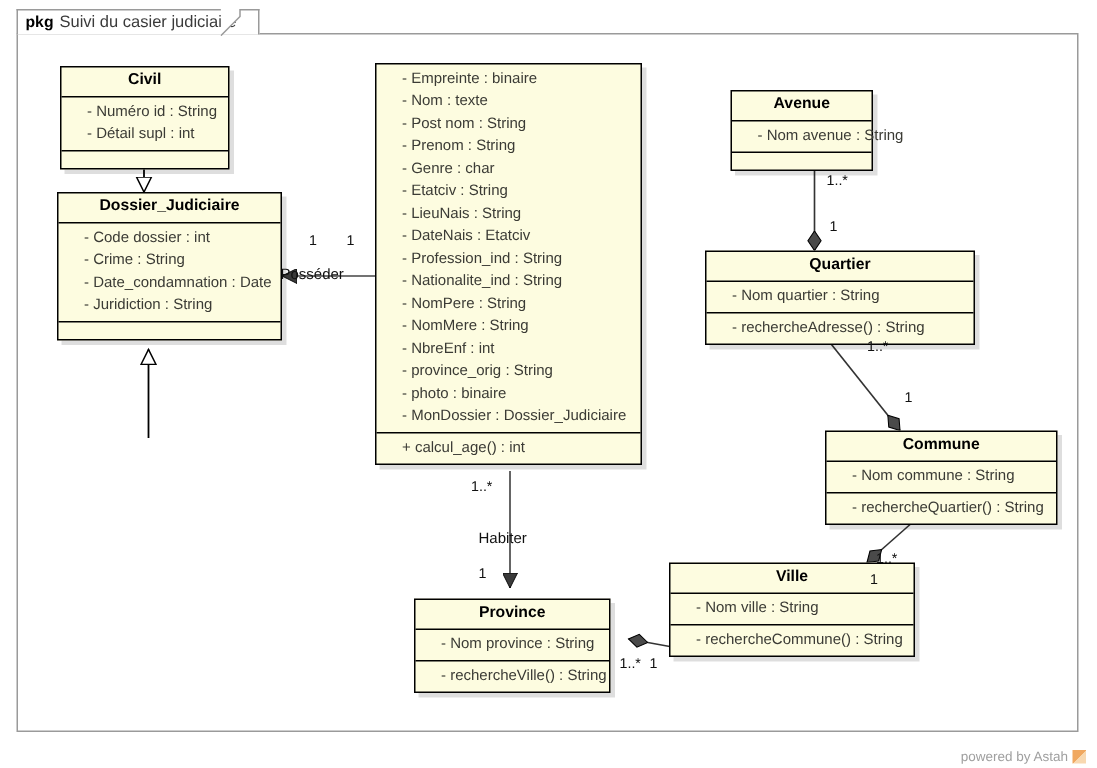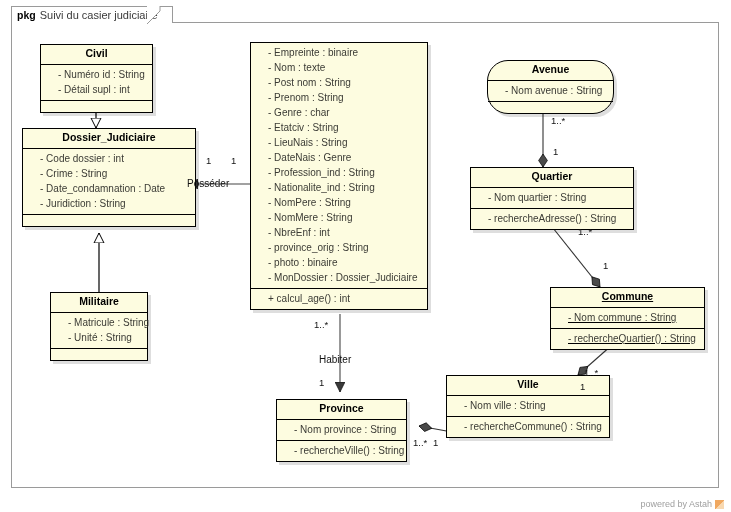--- a/index.html
+++ b/index.html
@@ -220,83 +220,75 @@
 
   <div class="cls" id="cls-civil" style="left:40px; top:44px; width:113px;">
     <div class="cname">Civil</div>
     <div class="compart">
       <div class="feat">- Numéro id : String</div>
       <div class="feat">- Détail supl : int</div>
     </div>
     <div class="compart empty"></div>
   </div>
 
-  <div class="cls" id="cls-dossier" style="left:22px; top:128px; width:174px;">
+  <div class="cls" id="cls-dossier" style="left:38px; top:128px; width:150px;">
     <div class="cname">Dossier_Judiciaire</div>
     <div class="compart">
       <div class="feat">- Code dossier : int</div>
       <div class="feat">- Crime : String</div>
       <div class="feat">- Date_condamnation : Date</div>
       <div class="feat">- Juridiction : String</div>
     </div>
     <div class="compart empty"></div>
   </div>
 
-  <div class="cls" id="cls-militaire" style="left:50px; top:292px; width:98px;">
-    <div class="cname">Militaire</div>
-    <div class="compart">
-      <div class="feat">- Matricule : String</div>
-      <div class="feat">- Unité : String</div>
-    </div>
-    <div class="compart empty"></div>
-  </div>
 
   <div class="cls" id="cls-individu" style="left:250px; top:42px; width:178px;">
     <div class="compart">
       <div class="feat">- Empreinte : binaire</div>
       <div class="feat">- Nom : texte</div>
       <div class="feat">- Post nom : String</div>
       <div class="feat">- Prenom : String</div>
       <div class="feat">- Genre : char</div>
       <div class="feat">- Etatciv : String</div>
       <div class="feat">- LieuNais : String</div>
-      <div class="feat">- DateNais : Genre</div>
+      <div class="feat">- DateNais : Etatciv</div>
       <div class="feat">- Profession_ind : String</div>
       <div class="feat">- Nationalite_ind : String</div>
       <div class="feat">- NomPere : String</div>
       <div class="feat">- NomMere : String</div>
       <div class="feat">- NbreEnf : int</div>
       <div class="feat">- province_orig : String</div>
       <div class="feat">- photo : binaire</div>
       <div class="feat">- MonDossier : Dossier_Judiciaire</div>
     </div>
     <div class="compart">
       <div class="feat">+ calcul_age() : int</div>
     </div>
   </div>
 
-  <div class="cls" id="cls-avenue" style="left:487px; top:60px; width:127px;border-radius:21px;">
+  <div class="cls" id="cls-avenue" style="left:487px; top:60px; width:95px;">
     <div class="cname">Avenue</div>
     <div class="compart">
       <div class="feat">- Nom avenue : String</div>
     </div>
     <div class="compart empty"></div>
   </div>
 
-  <div class="cls" id="cls-quartier" style="left:470px; top:167px; width:164px;">
+  <div class="cls" id="cls-quartier" style="left:470px; top:167px; width:180px;">
     <div class="cname">Quartier</div>
     <div class="compart">
       <div class="feat">- Nom quartier : String</div>
     </div>
     <div class="compart">
       <div class="feat">- rechercheAdresse() : String</div>
     </div>
   </div>
 
-  <div class="cls" id="cls-commune" style="left:550px; top:287px; width:155px;text-decoration:underline;">
+  <div class="cls" id="cls-commune" style="left:550px; top:287px; width:155px;">
     <div class="cname">Commune</div>
     <div class="compart">
       <div class="feat">- Nom commune : String</div>
     </div>
     <div class="compart">
       <div class="feat">- rechercheQuartier() : String</div>
     </div>
   </div>
 
   <div class="cls" id="cls-ville" style="left:446px; top:375px; width:164px;">

